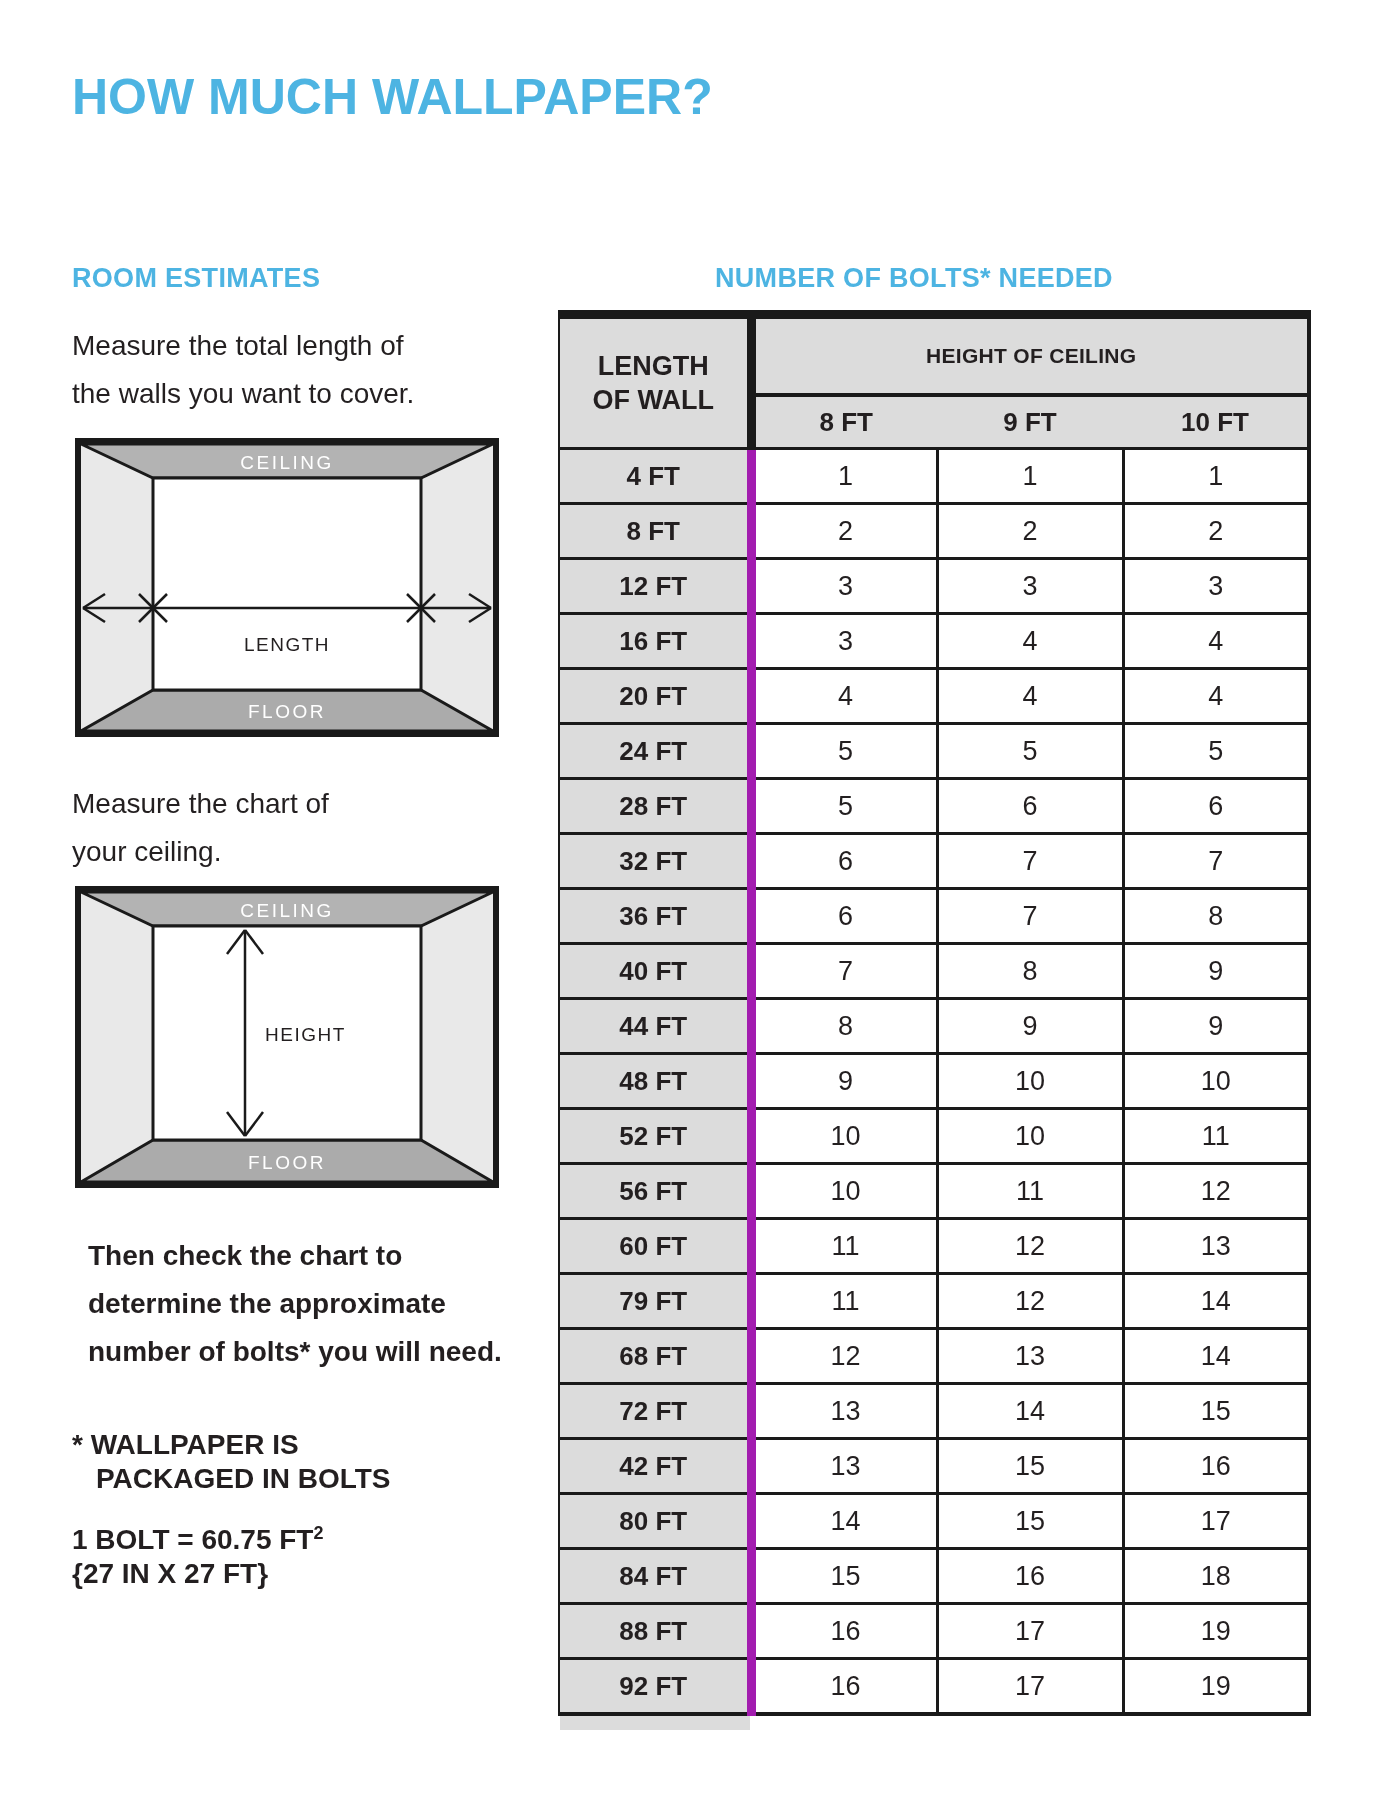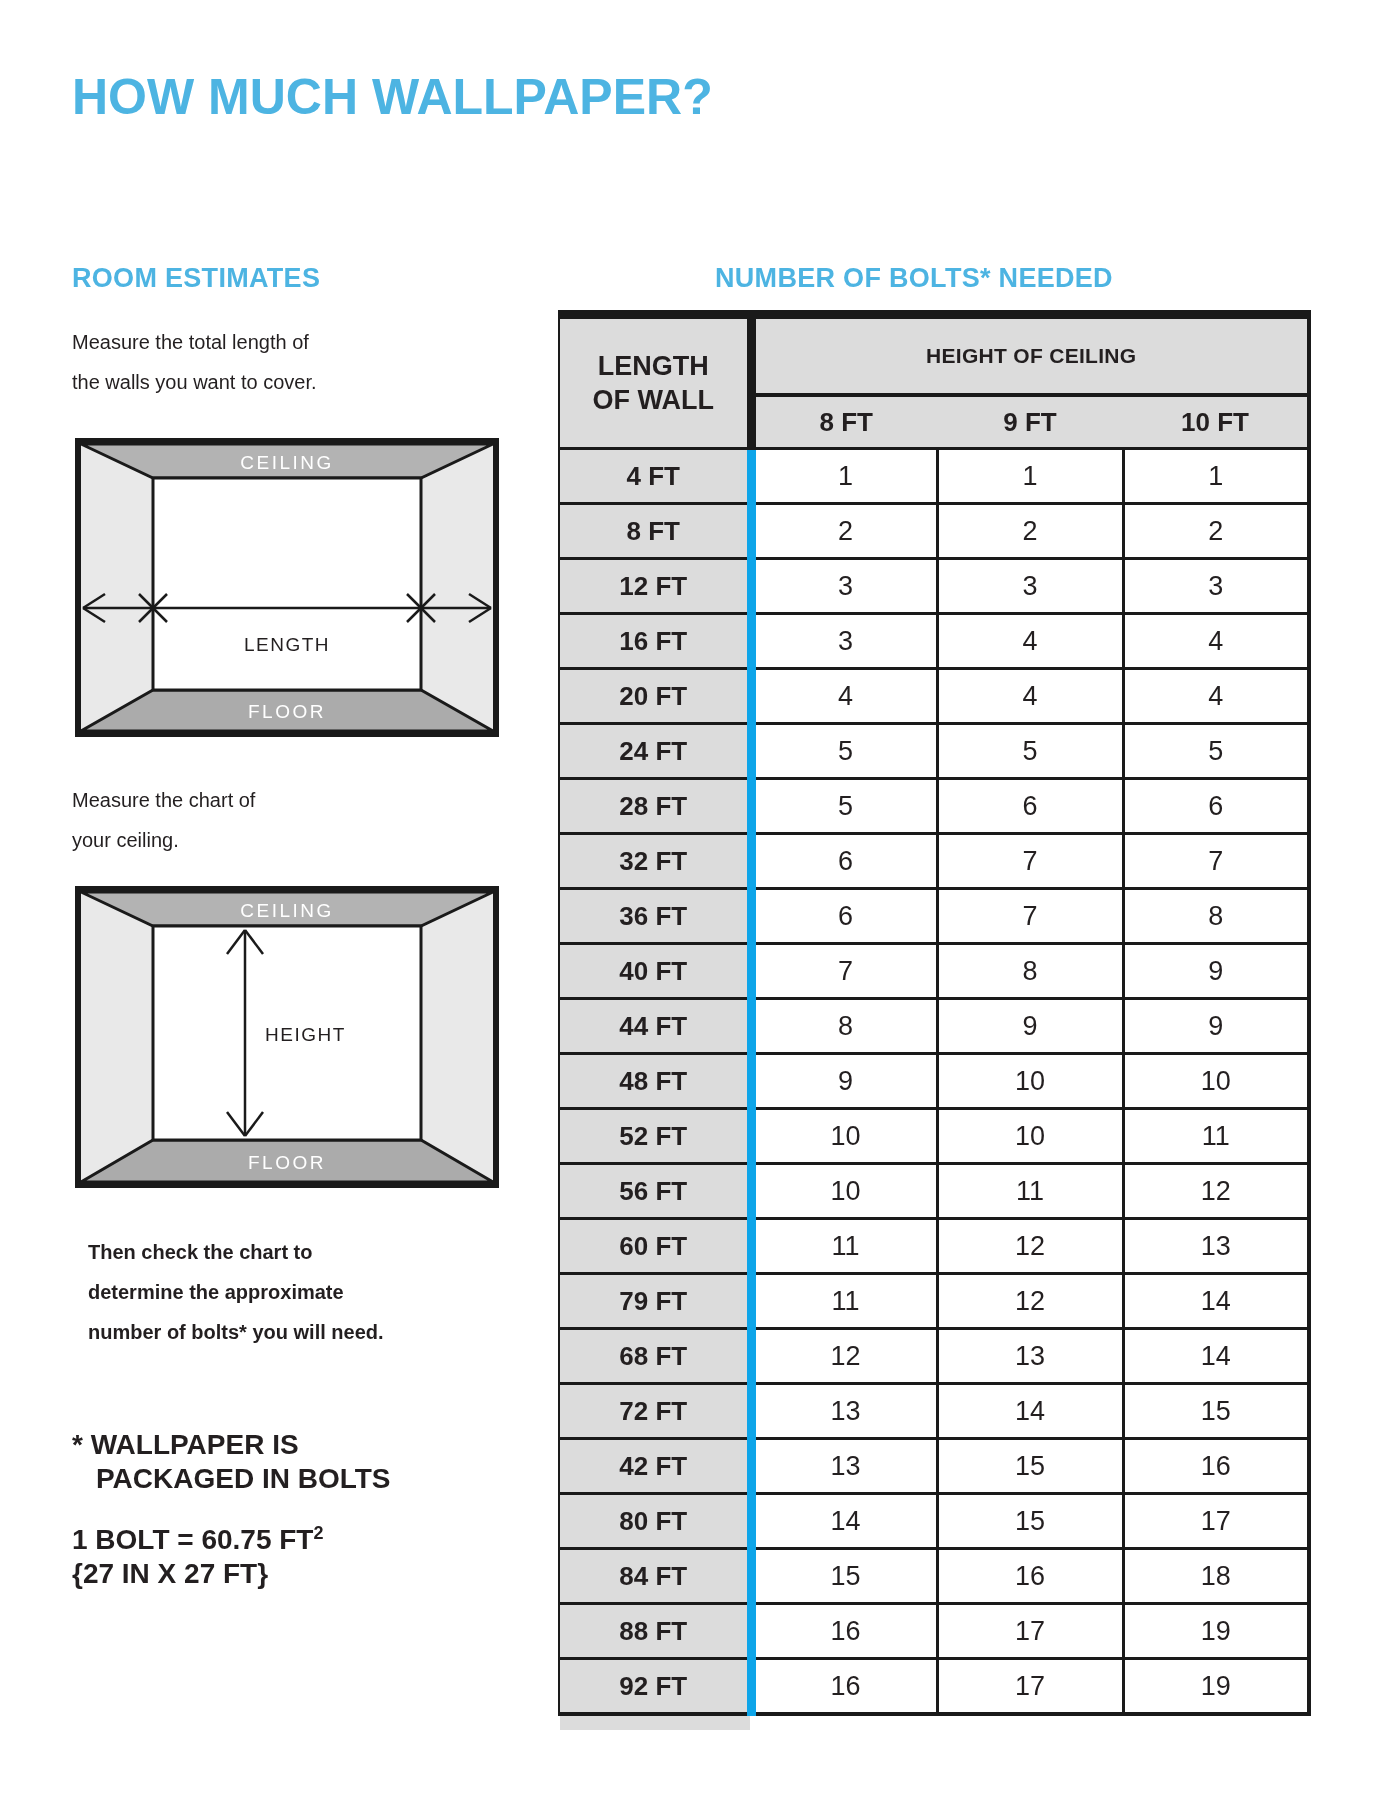--- a/index.html
+++ b/index.html
@@ -10,21 +10,21 @@
   }
   .abs{position:absolute;}
   .page-title{
     left:72px;top:68px;font-size:50px;font-weight:bold;color:#4DB4E2;
     letter-spacing:0px;white-space:nowrap;
   }
   .section-heading{
     font-size:27px;font-weight:bold;color:#4DB4E2;white-space:nowrap;letter-spacing:0.3px;
   }
   .para{
-    font-size:20px;line-height:40px;color:#231F20;white-space:pre-line;
+    font-size:28px;line-height:48px;color:#231F20;white-space:pre-line;
   }
   .footnote{
     left:72px;top:1428px;font-size:28px;line-height:34px;font-weight:bold;
     white-space:pre-line;padding-left:24px;text-indent:-24px;
   }
   .formula{left:72px;top:1524px;font-size:28px;font-weight:bold;white-space:nowrap;}
   .formula sup{font-size:18px;vertical-align:super;line-height:0;}
   .braces{left:72px;top:1558px;font-size:28px;font-weight:bold;white-space:nowrap;}
 
   .diagram{left:75px;}
@@ -48,21 +48,21 @@
   }
   th.grp{
     background:#DCDCDC;border-bottom:4px solid #1A1A1A;
     font-size:21px;font-weight:bold;height:74px;letter-spacing:0.3px;
   }
   th.sub{
     background:#DCDCDC;border-bottom:3px solid #1A1A1A;border-left:0;border-right:0;
     font-size:26px;font-weight:bold;height:50px;
   }
   tbody td.c1{
-    background:#DCDCDC;border-right:9px solid #0ea5e9;border-bottom:3px solid #1A1A1A;
+    background:#DCDCDC;border-right:9px solid #a21caf;border-bottom:3px solid #1A1A1A;
     font-size:26px;font-weight:bold;height:52px;
   }
   tbody td.val{
     background:#ffffff;border:3px solid #1A1A1A;
     font-size:27px;font-weight:normal;height:52px;
   }
   .cutoff-strip{
     left:560px;top:1716px;width:190px;height:14px;background:#DCDCDC;
   }
   svg text{font-family:"Liberation Sans", sans-serif;}

